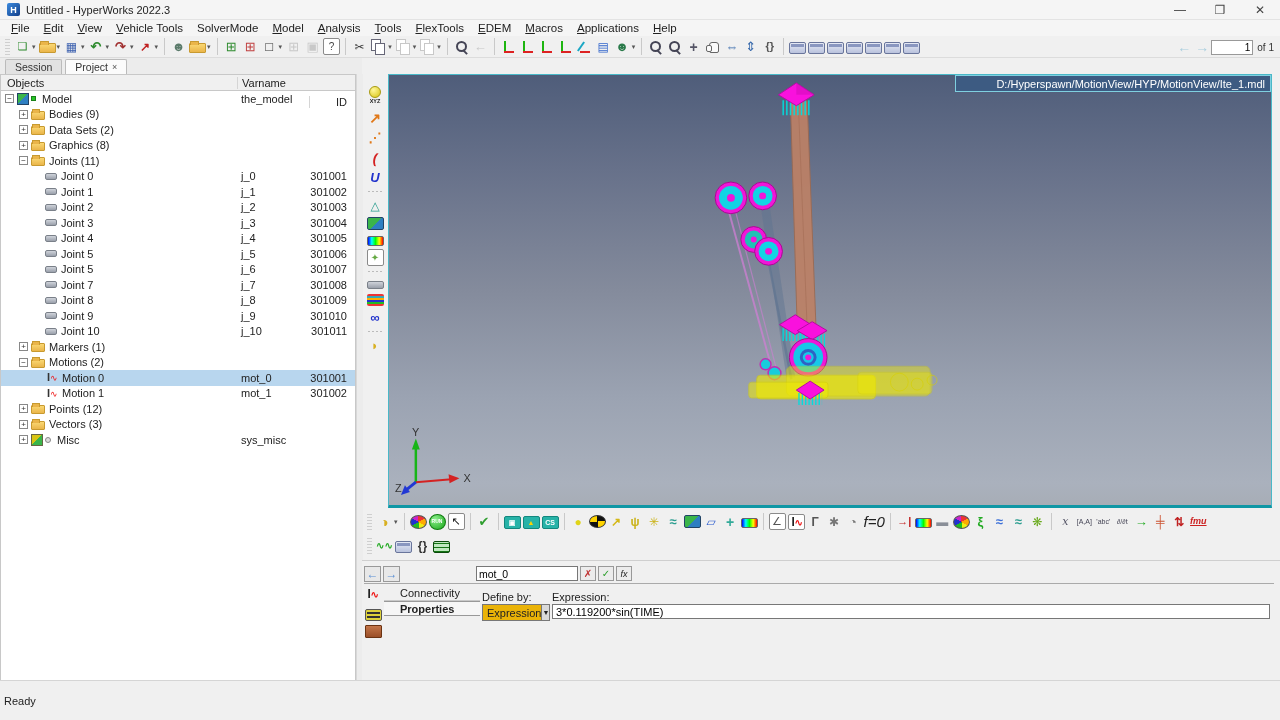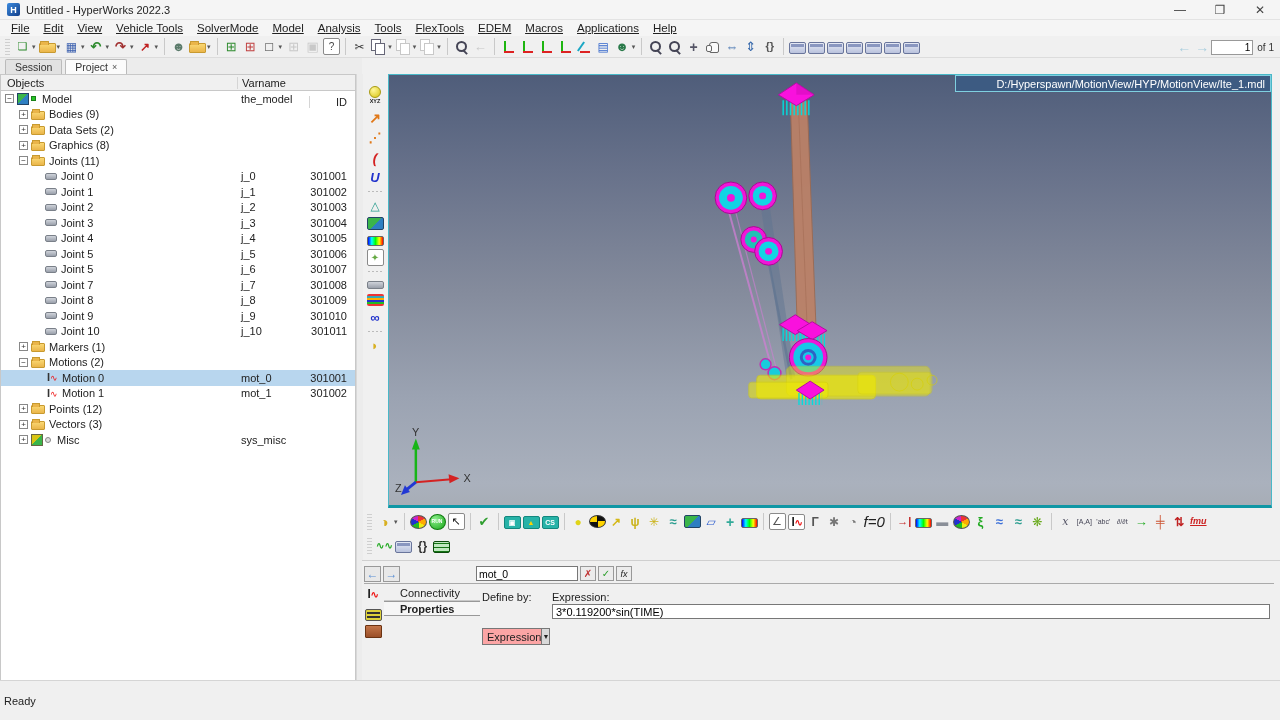--- a/index.html
+++ b/index.html
@@ -14,21 +14,21 @@
     border-bottom:1px solid #e3e3e3;display:flex;align-items:center;font-size:11px;}
   .logo{width:13px;height:13px;margin:0 6px 0 7px;border-radius:2px;
     background:linear-gradient(135deg,#3b8ade,#123f8a);color:#fff;font-size:9px;font-weight:bold;
     display:flex;align-items:center;justify-content:center;}
   .wctrl{margin-left:auto;display:flex;height:100%;}
   .wbtn{width:40px;height:100%;display:flex;align-items:center;justify-content:center;
     font-size:12px;color:#444;}
   
   .menubar{position:absolute;top:20px;left:0;right:0;height:16px;background:#f5f5f5;
     display:flex;align-items:center;font-size:11.5px;padding-left:4px;}
-  .menu-item{padding:0 7px;white-space:nowrap;text-decoration:underline;}
+  .menu-item{padding:0 7px;white-space:nowrap;}
   
   .toolbar{position:absolute;top:36px;left:0;right:0;height:22px;background:#f0f0f0;
     border-bottom:1px solid #dcdcdc;display:flex;align-items:center;padding-left:2px;overflow:hidden;}
   .tb-right{position:absolute;right:6px;top:37px;height:20px;display:flex;align-items:center;background:#f0f0f0;padding-left:6px;}
   .nav-arrow{font-size:14px;font-weight:bold;color:#a9cede;margin:0 2px;}
   .page-input{width:42px;height:15px;font-size:10px;text-align:right;border:1px solid #999;font-family:"Liberation Sans",sans-serif;}
   .page-of{font-size:10px;color:#333;margin-left:4px;}
   .ic{display:inline-flex;align-items:center;justify-content:center;min-width:17px;height:17px;
     font-size:11px;color:#333;margin:0 1px;border-radius:2px;flex:none;line-height:1;}
   .caret{font-size:7px;color:#555;margin:0 2px 0 0;flex:none;}
@@ -155,21 +155,21 @@
   .varfield{margin-left:74px;width:102px;height:15px;font-size:10.5px;border:1px solid #777;
     font-family:"Liberation Sans",sans-serif;padding:0 2px;}
   .sbtn{width:16px;height:15px;border:1px solid #999;background:#ececec;font-size:10px;
     display:flex;align-items:center;justify-content:center;margin-left:2px;}
   .panel-strip{position:absolute;left:2px;top:26px;width:18px;display:flex;flex-direction:column;gap:4px;align-items:center;}
   .ptabs{position:absolute;left:22px;top:25px;width:96px;font-size:11px;}
   .ptab{height:15px;display:flex;align-items:center;padding-left:16px;color:#222;border-bottom:1px solid #c9c9c9;}
   .ptab.active{font-weight:bold;background:#f6f6f6;border-top:1px solid #999;border-bottom:1px solid #999;}
   .define-label{position:absolute;left:120px;top:30px;font-size:11px;}
   .define-select{position:absolute;left:120px;top:43px;width:68px;height:17px;border:1px solid #777;
-    background:#fca5a5;font-size:11px;display:flex;align-items:center;padding-left:4px;margin-top:24px;}
+    background:#eab308;font-size:11px;display:flex;align-items:center;padding-left:4px;}
   .define-btn{width:15px;height:15px;margin-left:auto;background:#d9d9d9;border-left:1px solid #777;
     display:flex;align-items:center;justify-content:center;font-size:7px;}
   .expr-label{position:absolute;left:190px;top:30px;font-size:11px;}
   .expr-input{position:absolute;left:190px;top:43px;right:10px;height:15px;border:1px solid #777;
     font-size:11px;padding-left:3px;background:#fff;font-family:"Liberation Sans",sans-serif;}
   .panel-divider{position:absolute;left:118px;right:8px;bottom:7px;height:1px;background:#999;}
   
   .statusbar{position:absolute;left:0;right:0;bottom:0;height:40px;background:#f0f0f0;
     border-top:1px solid #d5d5d5;font-size:11px;display:flex;align-items:center;padding-left:4px;}
 </style>

